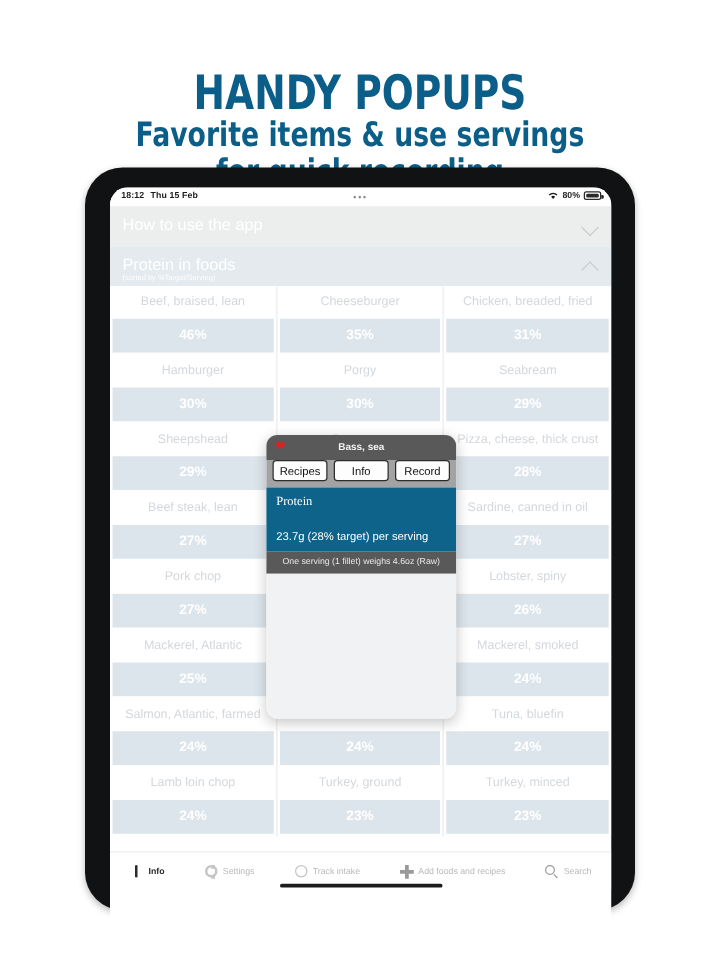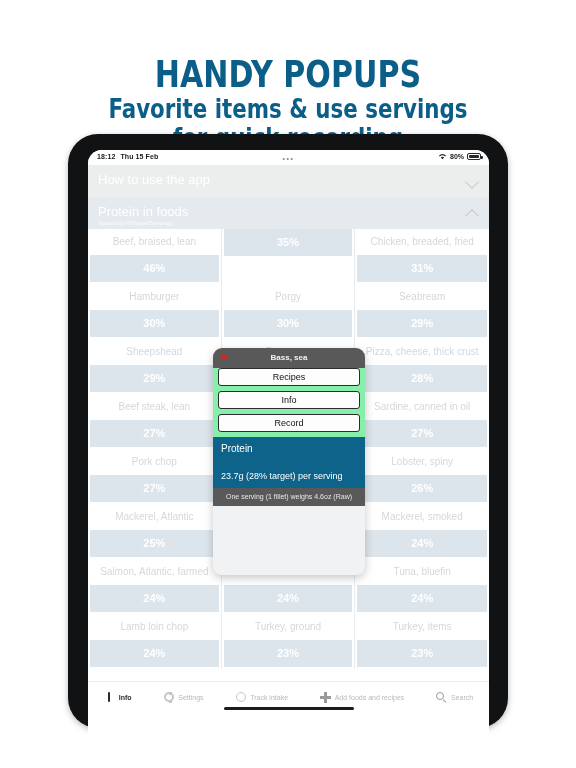--- a/index.html
+++ b/index.html
@@ -236,26 +236,25 @@
     line-height: 10px;
   }
   .popup-title {
     text-align: center;
     font-size: 8px;
     color: #f2f2f2;
     line-height: 20px;
     font-weight: bold;
   }
   .popup-btnrow {
-    background: #86efac;
+    background: #a3a3a3;
     display: flex;
     gap: 5px;
     padding: 0 5px 5px 5px;
     box-sizing: border-box;
-    flex-direction: column;
   }
   .popup-btn {
     flex: 1 1 33%;
     background: #fdfdfd;
     border: 1px solid #2c2c2c;
     border-radius: 3px;
     font-size: 9px;
     color: #111111;
     text-align: center;
     line-height: 16px;
@@ -263,20 +262,21 @@
     box-sizing: border-box;
   }
   .popup-band {
     background: #0d6389;
     padding: 5px 8px 6px 8px;
   }
   .band-label {
     font-size: 10px;
     color: #ffffff;
     line-height: 13px;
+    font-family: Liberation Serif, serif;
   }
   .band-value {
     font-size: 9px;
     color: #ffffff;
     line-height: 12px;
     margin-top: 15px;
   }
   .popup-note {
     background: #595959;
     color: #e8e8e8;
@@ -431,20 +431,21 @@
           <span class="chev up"></span>
         </div>
 
         <div class="grid" id="food-grid">
             <div class="grid-row">
               <div class="cell">
                 <div class="cell-name">Beef, braised, lean</div>
                 <div class="cell-val">46%</div>
               </div>
               <div class="cell">
+                <div class="cell-name">Cheeseburger</div>
                 <div class="cell-val">35%</div>
               </div>
               <div class="cell">
                 <div class="cell-name">Chicken, breaded, fried</div>
                 <div class="cell-val">31%</div>
               </div>
             </div>
             <div class="grid-row">
               <div class="cell">
                 <div class="cell-name">Hamburger</div>
@@ -532,21 +533,21 @@
             <div class="grid-row">
               <div class="cell">
                 <div class="cell-name">Lamb loin chop</div>
                 <div class="cell-val">24%</div>
               </div>
               <div class="cell">
                 <div class="cell-name">Turkey, ground</div>
                 <div class="cell-val">23%</div>
               </div>
               <div class="cell">
-                <div class="cell-name">Turkey, items</div>
+                <div class="cell-name">Turkey, minced</div>
                 <div class="cell-val">23%</div>
               </div>
             </div>
           </div>
 
         <div class="popup">
           <div class="popup-shell">
             <div class="popup-head">
               <span class="popup-heart">❤</span>
               <div class="popup-title">Bass, sea</div>

